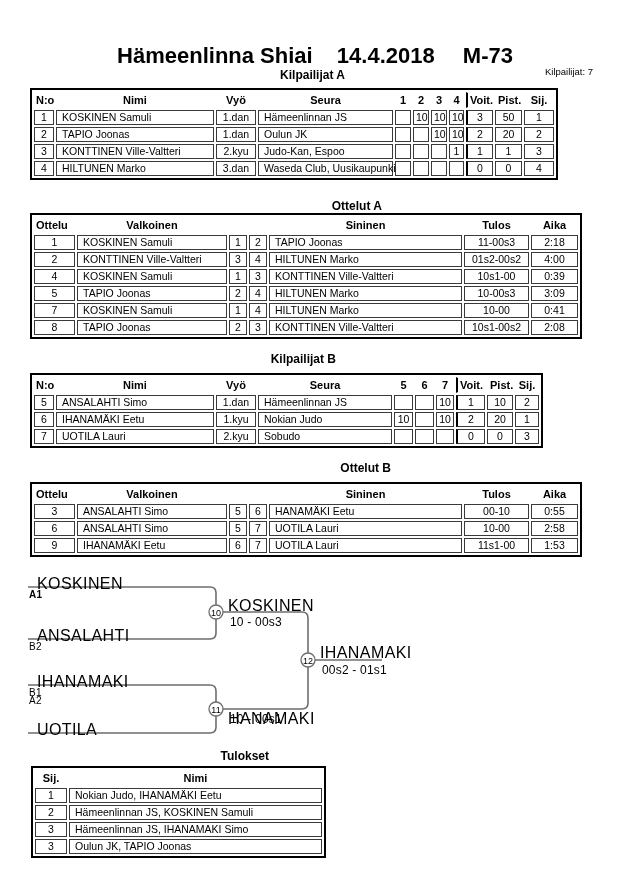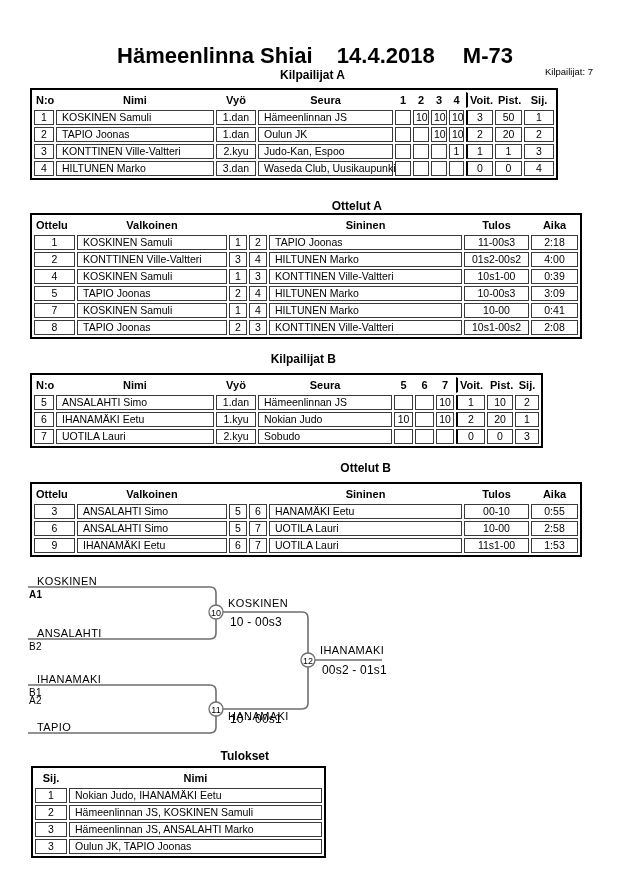--- a/index.html
+++ b/index.html
@@ -32,21 +32,21 @@
   }
   .t-poolA td:nth-child(2), .t-poolA td:nth-child(4),
   .t-poolB td:nth-child(2), .t-poolB td:nth-child(4),
   .t-match td:nth-child(2), .t-match td:nth-child(5),
   .t-res  td:nth-child(2) { text-align:left; padding:0 5px; }
   .t-poolA th:nth-child(1), .t-poolB th:nth-child(1),
   .t-match th:nth-child(1) { text-align:left; padding-left:1px; }
   .t-poolA td:nth-child(9), .t-poolA th:nth-child(9),
   .t-poolB td:nth-child(8), .t-poolB th:nth-child(8) { border-left:2px solid #000; }
 
-  .bk-name { position:absolute; font-size:11px; letter-spacing:.4px; white-space:nowrap; }
+  .bk-name { position:absolute; font-size:16px; letter-spacing:.4px; white-space:nowrap; }
   .bk-seed { position:absolute; font-size:10px; letter-spacing:.3px; white-space:nowrap; }
   .bk-score { position:absolute; font-size:12px; letter-spacing:.2px; white-space:nowrap; }
   svg.bracket { position:absolute; left:0; top:0; pointer-events:none; }
   svg.bracket path { fill:none; stroke:#6e6e6e; stroke-width:1.6; }
   svg.bracket circle { fill:#fff; stroke:#6e6e6e; stroke-width:1.3; }
   svg.bracket text { font-family:"Liberation Sans", sans-serif; font-size:9px; fill:#000; text-anchor:middle; }
 </style>
 </head>
 <body>
 
@@ -358,21 +358,21 @@
   <text x="216" y="615.5">10</text>
   <text x="216" y="712.5">11</text>
   <text x="308" y="663.5">12</text>
 </svg>
 <div class="bk-name" style="left:37px; top:575px;">KOSKINEN</div>
 <div class="bk-seed" style="left:29px; top:589px;font-weight:bold;">A1</div>
 <div class="bk-name" style="left:37px; top:627px;text-align:right;">ANSALAHTI</div>
 <div class="bk-seed" style="left:29px; top:641px;">B2</div>
 <div class="bk-name" style="left:37px; top:673px;">IHANAMAKI</div>
 <div class="bk-seed" style="left:29px; top:687px;">B1</div>
-<div class="bk-name" style="left:37px; top:721px;">TAPIO</div>
+<div class="bk-name" style="left:37px; top:721px;">UOTILA</div>
 <div class="bk-seed" style="left:29px; top:695px;text-align:center;">A2</div>
 <div class="bk-name" style="left:228px; top:597px;">KOSKINEN</div>
 <div class="bk-score" style="left:230px; top:615px;">10 - 00s3</div>
 <div class="bk-name" style="left:228px; top:710px;">HANAMAKI</div>
 <div class="bk-score" style="left:230px; top:712px;">10 - 00s1</div>
 <div class="bk-name" style="left:320px; top:644px;">IHANAMAKI</div>
 <div class="bk-score" style="left:322px; top:663px;">00s2 - 01s1</div>
 
 <div class="abs sec-title" style="left:69px; top:749px;">Tulokset</div>
 <table class="sheet t-res" style="left:31px; top:766px; width:285px;">
@@ -390,20 +390,20 @@
       <tr>
         <td>1</td>
         <td>Nokian Judo, IHANAMÄKI Eetu</td>
       </tr>
       <tr>
         <td>2</td>
         <td>Hämeenlinnan JS, KOSKINEN Samuli</td>
       </tr>
       <tr>
         <td>3</td>
-        <td>Hämeenlinnan JS, ANSALAHTI Marko</td>
+        <td>Hämeenlinnan JS, IHANAMAKI Simo</td>
       </tr>
       <tr>
         <td>3</td>
         <td>Oulun JK, TAPIO Joonas</td>
       </tr>
     </tbody>
 </table>
 
 </body></html>

